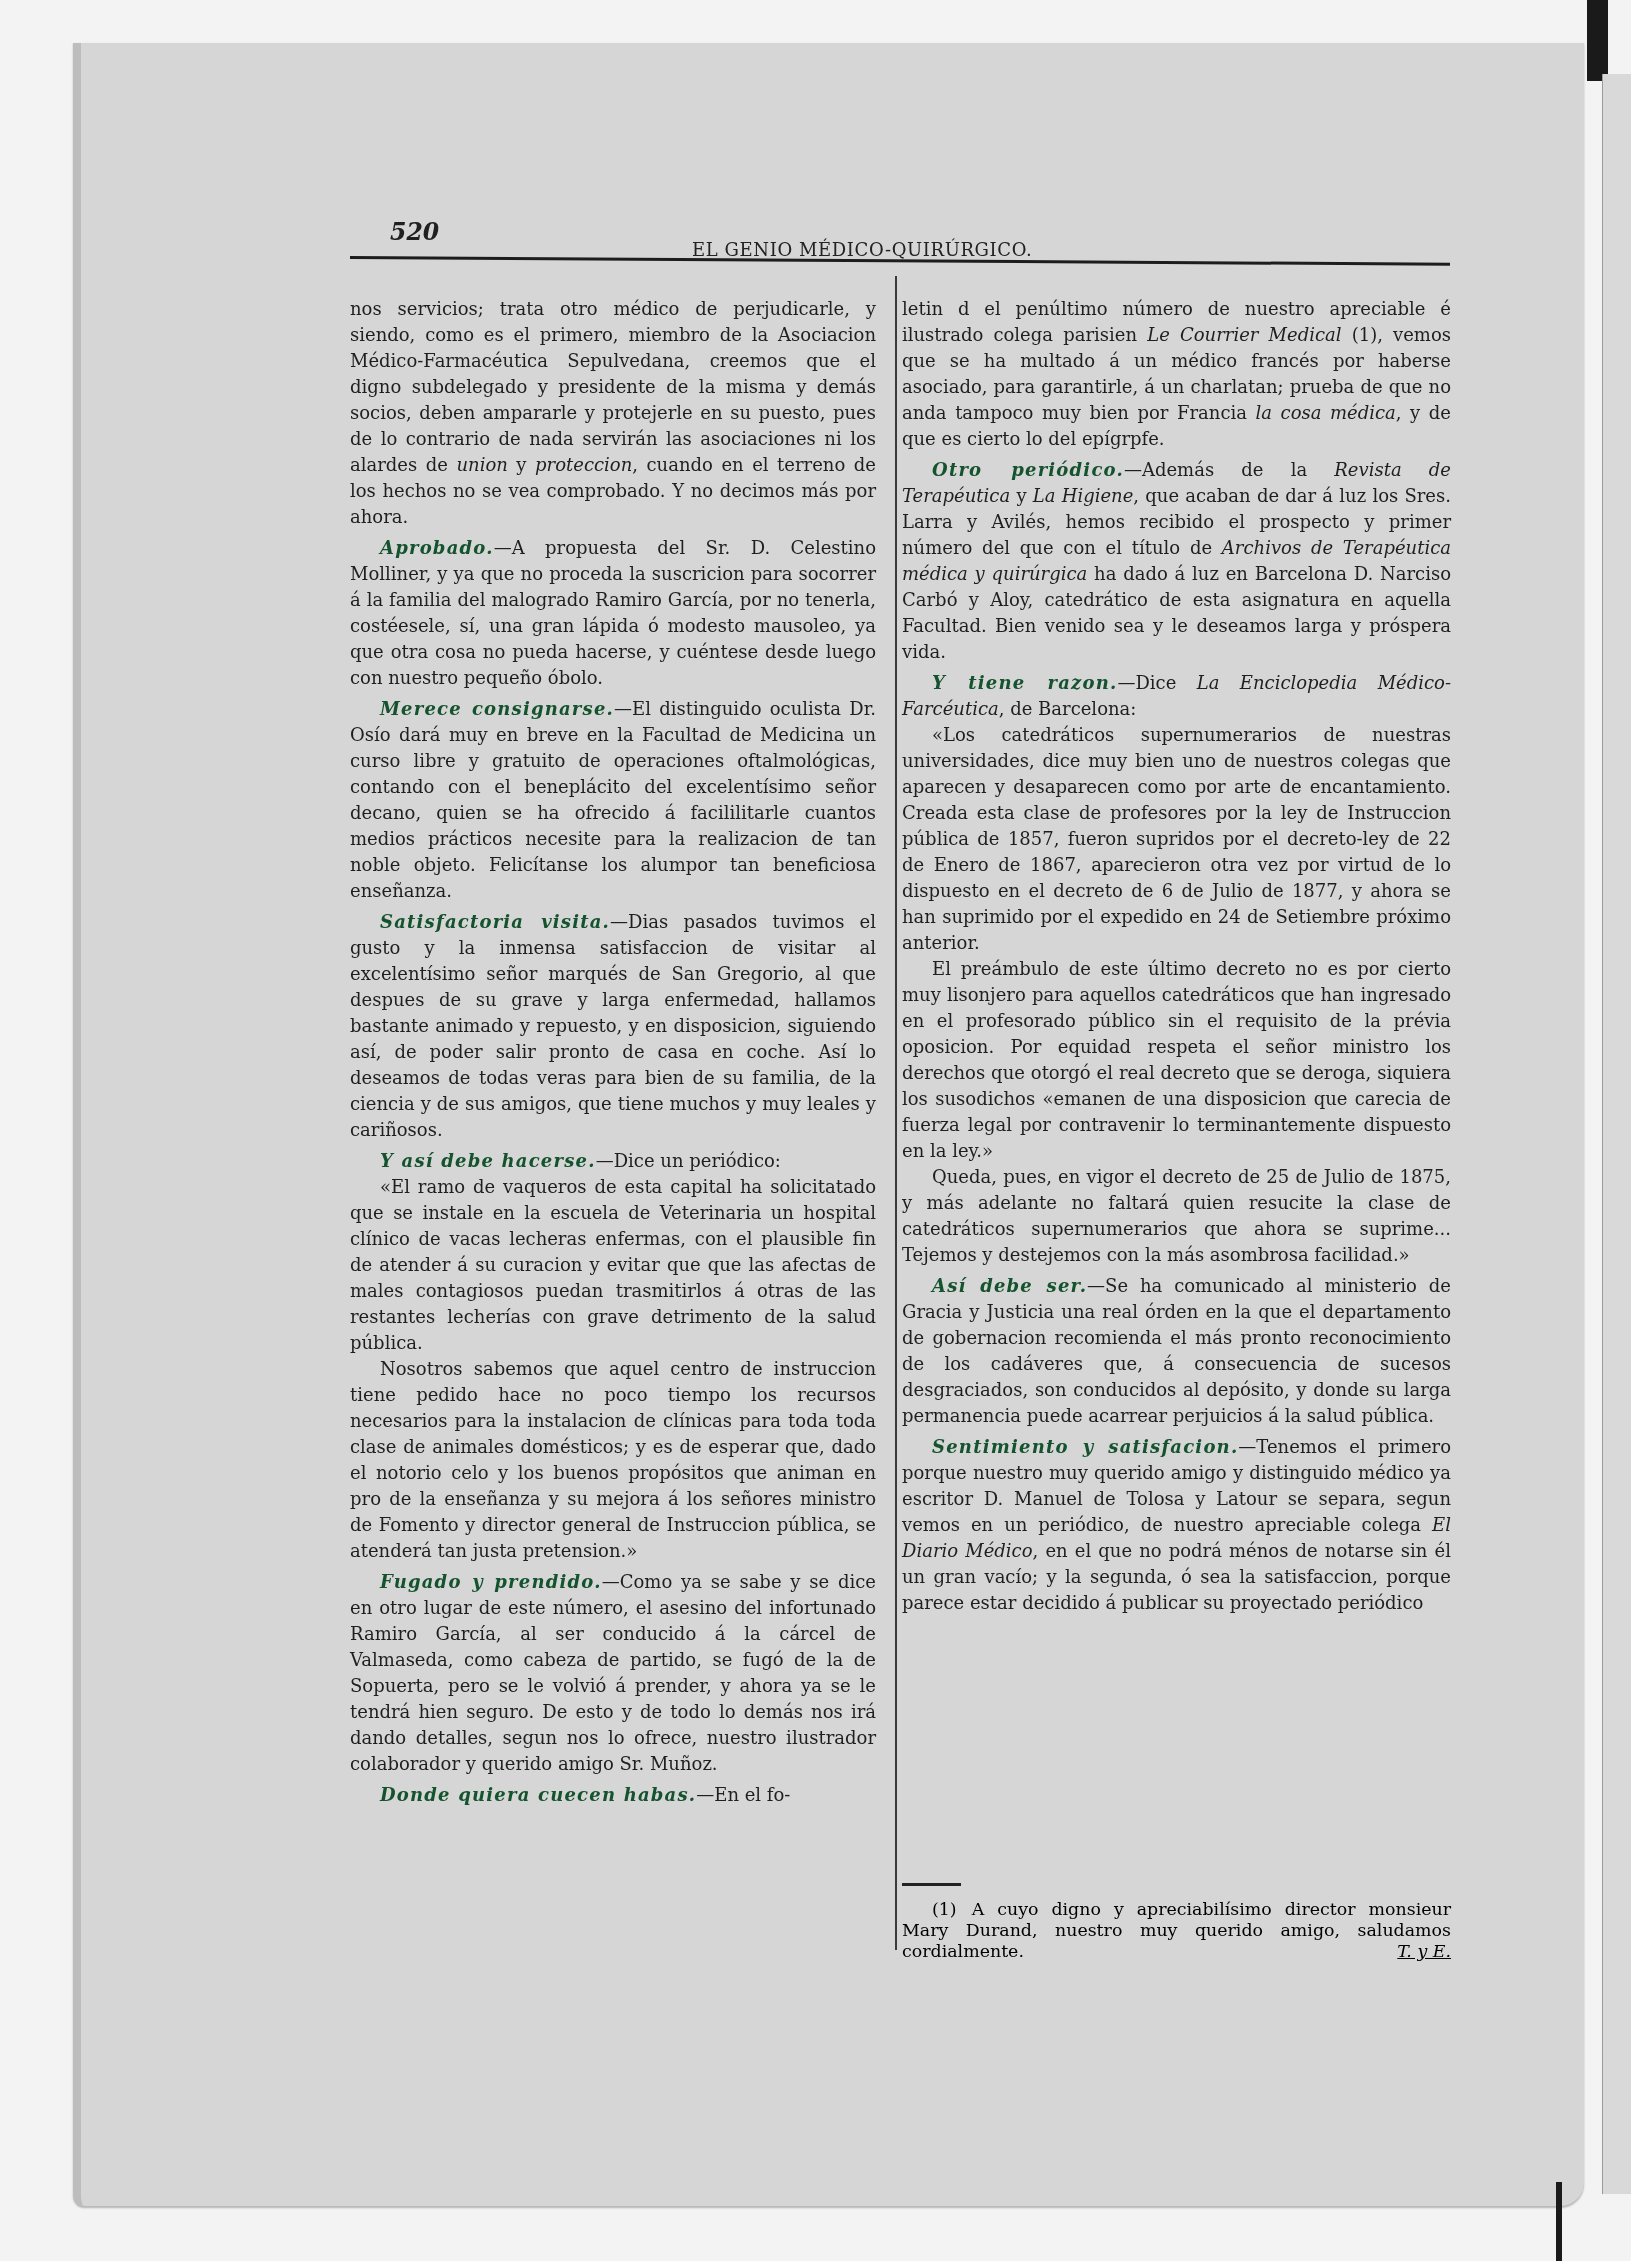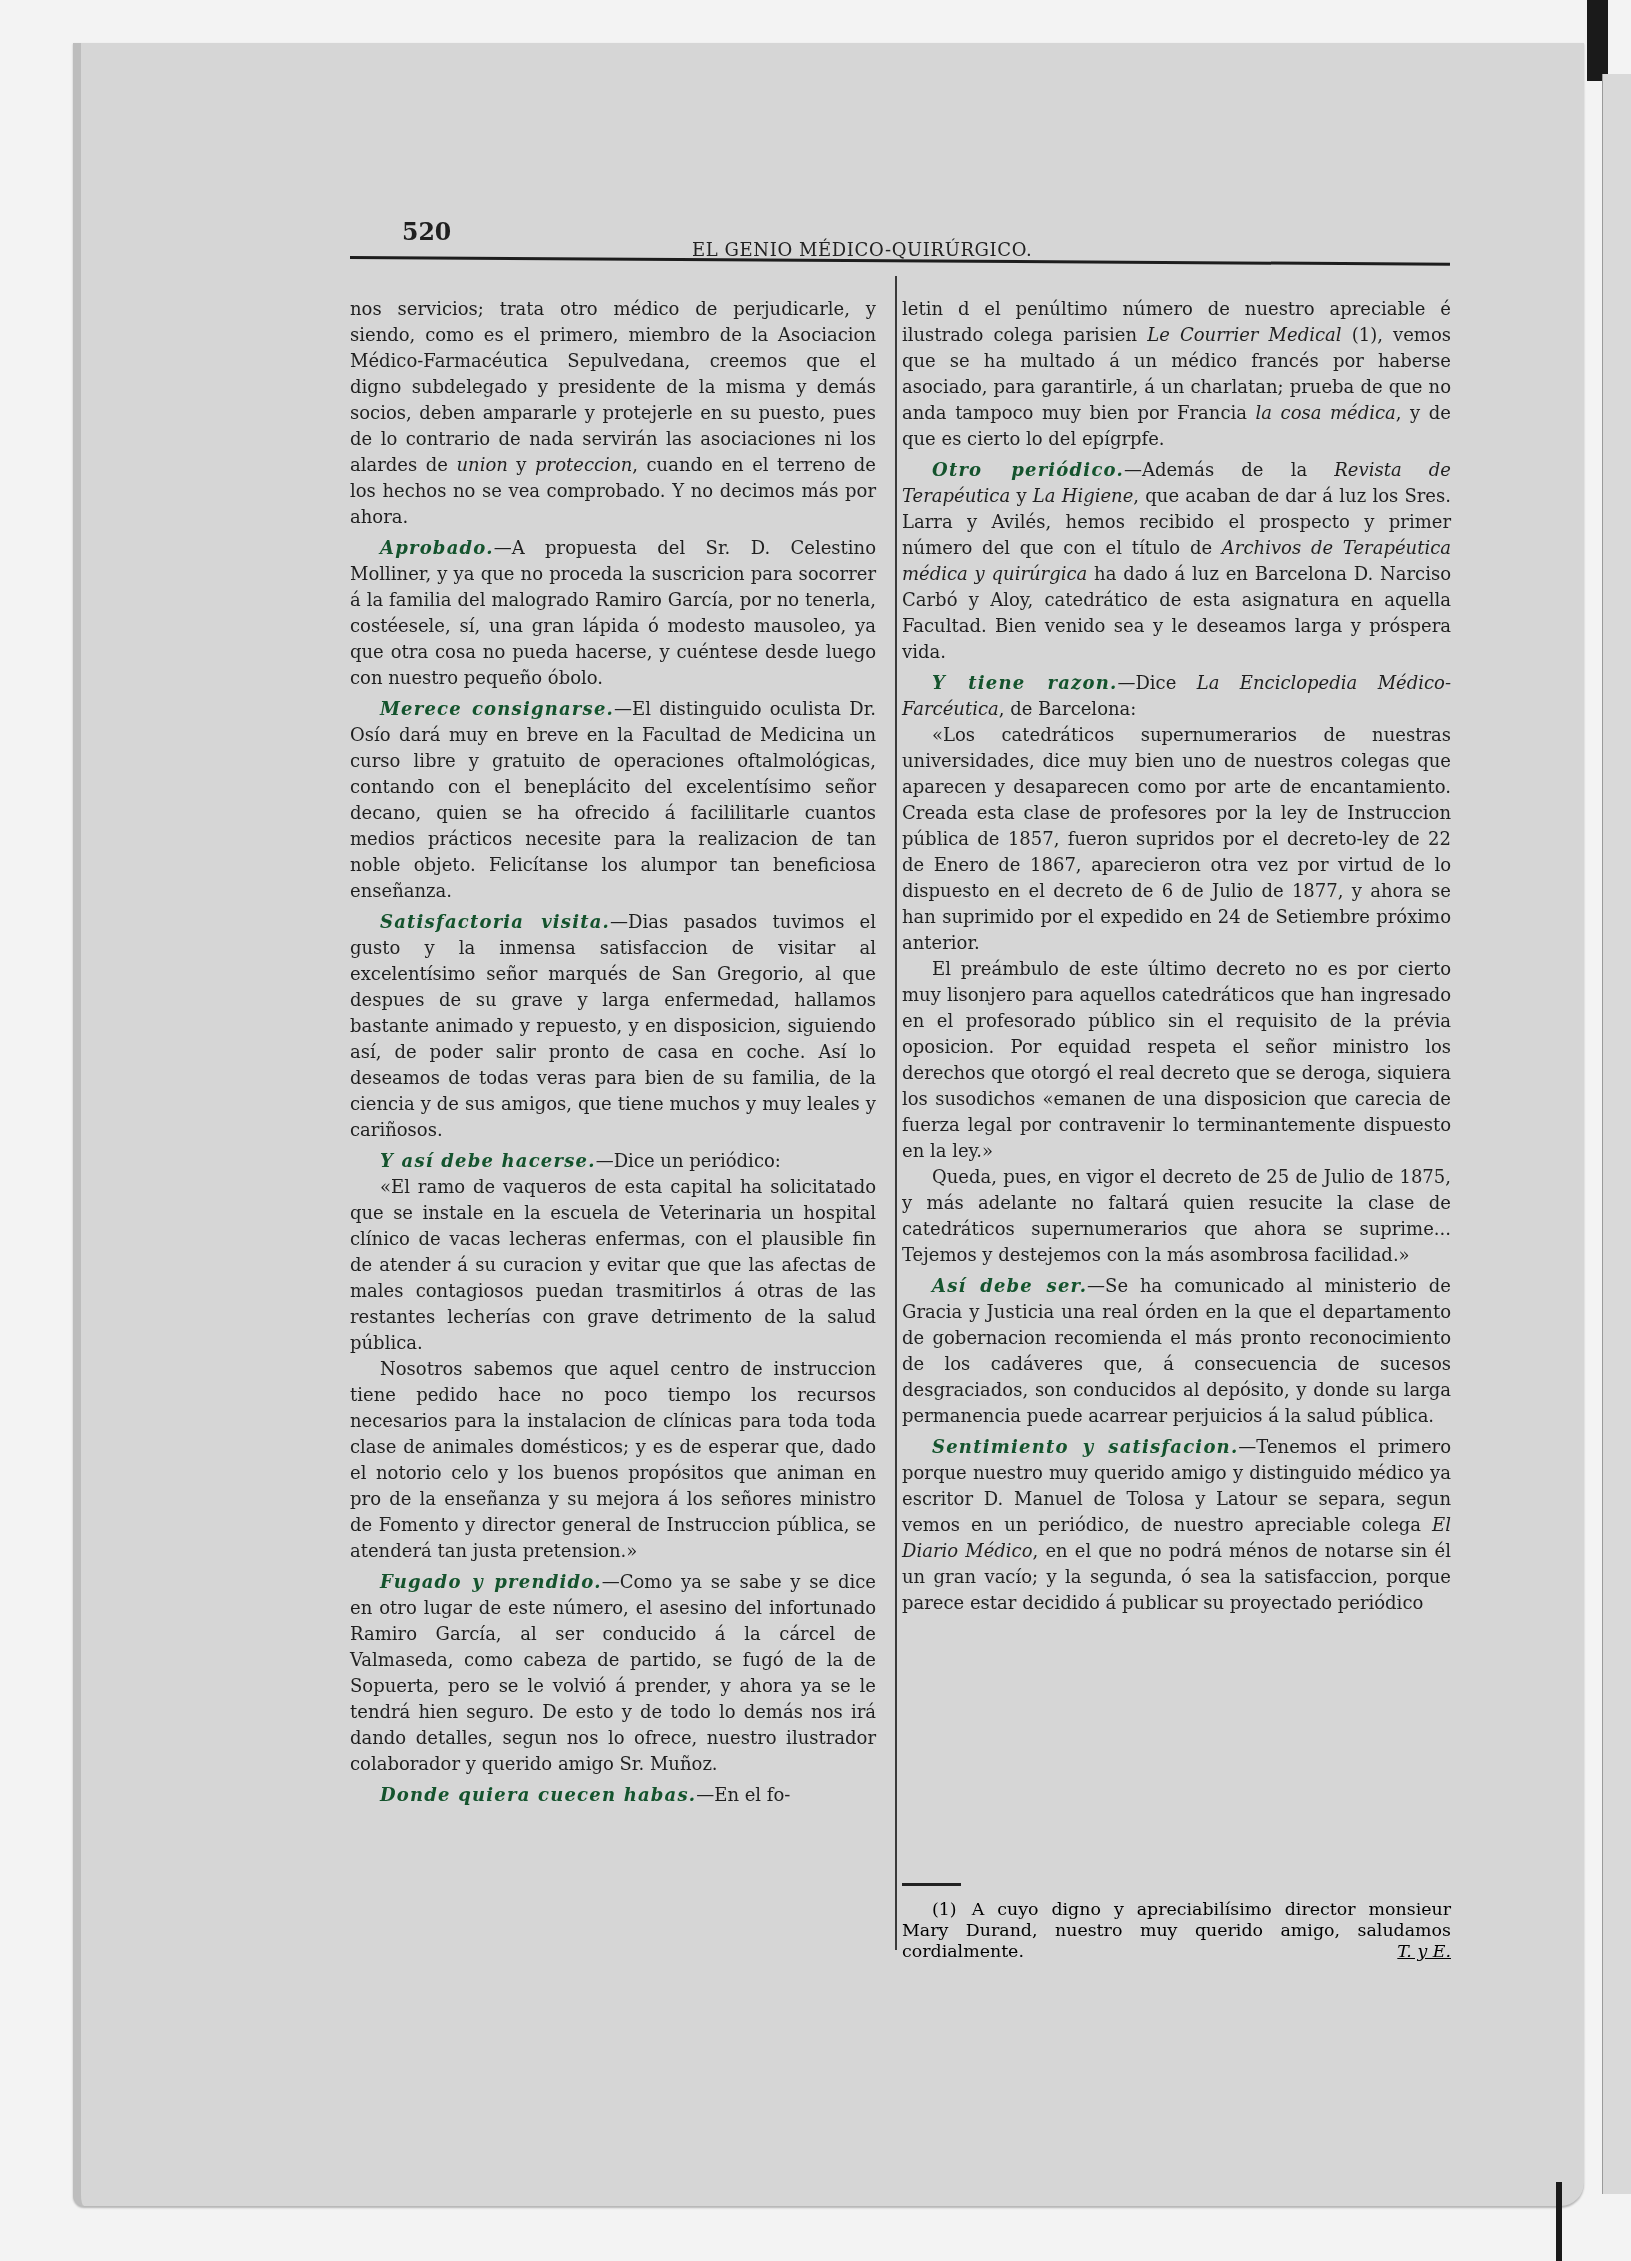--- a/index.html
+++ b/index.html
@@ -21,22 +21,22 @@
     }
     .spine-dark.bottom { top:2182px; height:79px; width:6.2px; left:1556px; }
     .right-page {
       position:absolute; left:1602px; top:74px; width:29px; height:2120px;
       background:#d9d9d9; border-left:1.9px solid #9a9a9a;
     }
     .header {
       position:absolute; left:379px; top:218px; width:1054px; height:37px;
     }
     .page-num {
-      position:absolute; left:23px; top:0; font-size:23.6px; font-weight:bold;
-      color:#202020; font-family:"DejaVu Serif", serif;
+      position:absolute; left:11px; top:0; font-size:23.6px; font-weight:bold;
+      color:#202020; font-family:"DejaVu Serif", serif;font-style:italic;
     }
     .running-title {
       position:absolute; left:313px; top:21px; font-size:18px;
       letter-spacing:0.6px; color:#222; font-family:"DejaVu Serif", serif;
     }
     .rule-top {
       position:absolute; left:350px; top:256px; width:1100px; height:3.1px;
       background:#1d1d1d; transform:rotate(0.35deg); transform-origin:left;
     }
     .col-divider {

